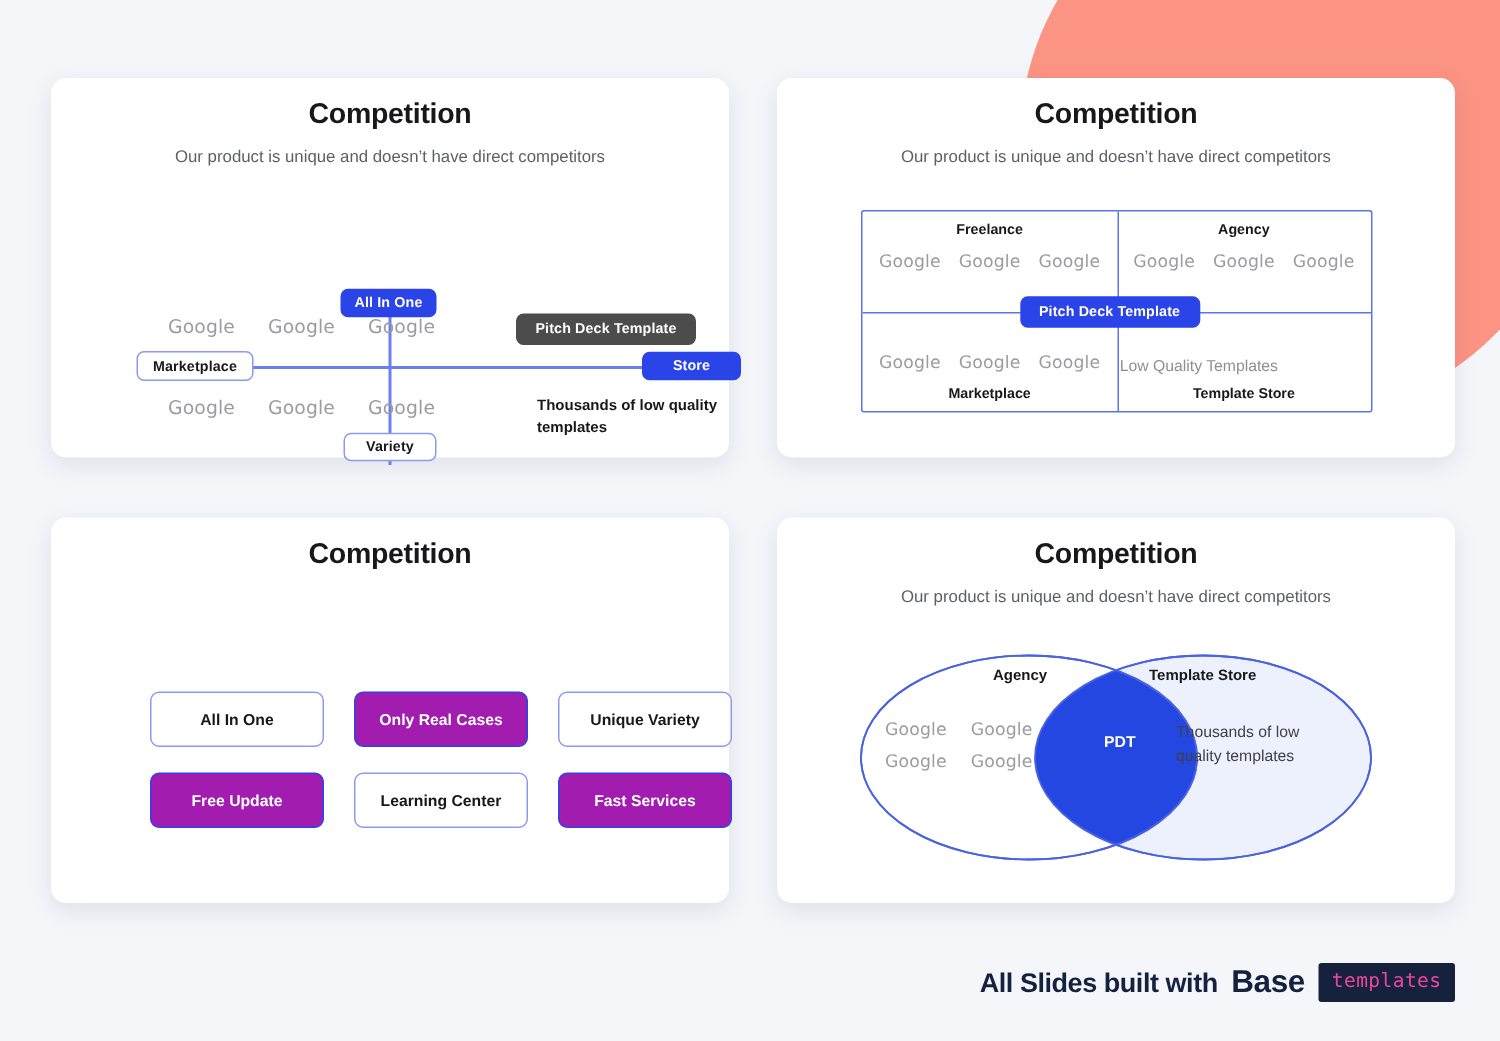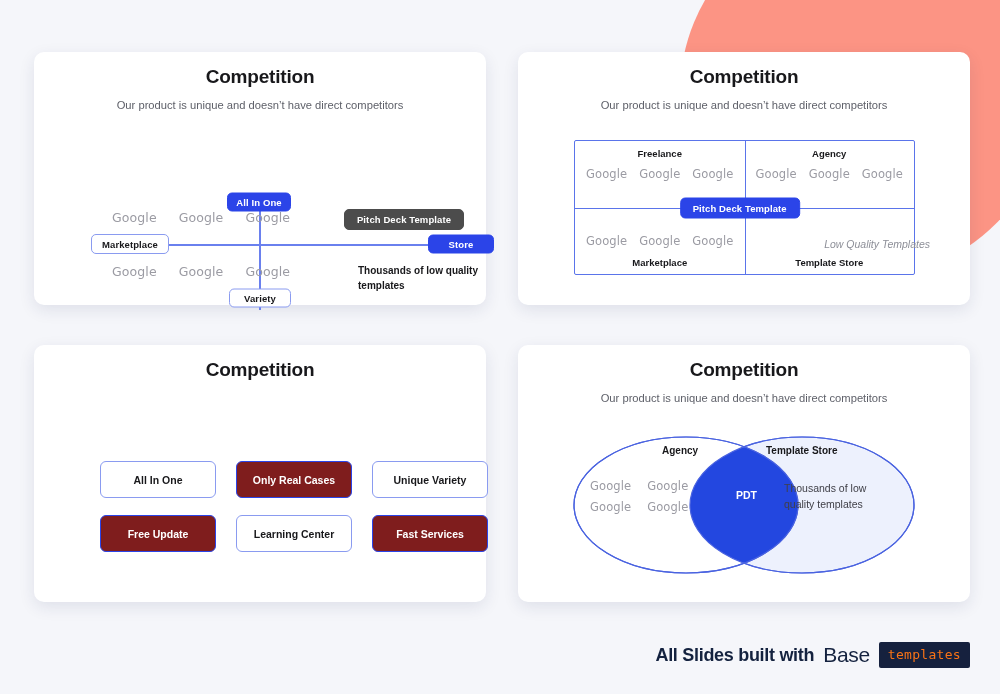--- a/index.html
+++ b/index.html
@@ -136,22 +136,22 @@
   .matrix .cell-foot {
     position: absolute; bottom: 6px; left: 0; width: 100%;
     text-align: center; font-size: 9.5px; font-weight: bold; color: #18181b;
   }
   .matrix .cell-logos {
     position: absolute; top: 26px; left: 0; width: 100%;
     display: flex; justify-content: center; gap: 12px;
   }
   .matrix .cell-logos .google { font-size: 11.5px; }
   .matrix .cell-note {
-    position: absolute; top: 30px; left: 16px; width: 100%;
-    text-align: right; font-size: 10.5px; color: #8d8f98; font-style: italic;
+    position: absolute; top: 30px; left: 2px; width: 100%;
+    text-align: left; font-size: 10.5px; color: #8d8f98;
   }
   .matrix .m-pdt {
     position: absolute; left: 50%; top: 50%;
     transform: translate(-54%, -50%);
     width: 120px; height: 21px;
     z-index: 3;
   }
 
   
   .adv-grid {
@@ -163,21 +163,21 @@
   }
   .adv-btn {
     height: 37px;
     font-size: 10.5px;
     font-weight: bold;
     border-radius: 6px;
     display: flex; align-items: center; justify-content: center;
     white-space: nowrap;
   }
   .adv-w { background: #ffffff; color: #18181b; border: 1.3px solid #8a9bf0; }
-  .adv-b { background: #7f1d1d; color: #ffffff; border: 1.3px solid #2b44e8; }
+  .adv-b { background: #a21caf; color: #ffffff; border: 1.3px solid #2b44e8; }
 
   
   .venn { position: absolute; left: 0; top: 72px; width: 452px; height: 180px; }
   .venn svg { display: block; }
   .venn-label {
     position: absolute; font-size: 10px; font-weight: bold; color: #18181b;
     white-space: nowrap;
   }
   .venn-agency { left: 144px; top: 28px; }
   .venn-store  { left: 248px; top: 28px; }
@@ -200,25 +200,25 @@
     position: absolute;
     right: 30px; bottom: 26px;
     display: flex; align-items: center; gap: 9px;
     z-index: 3;
   }
   .footer-text {
     font-size: 18px; font-weight: bold; color: #14223f;
     letter-spacing: -0.3px;
   }
   .footer-base {
-    font-size: 21px; font-weight: normal; color: #14223f;
+    font-size: 21px; font-weight: bold; color: #14223f;
     letter-spacing: -0.3px;
   }
   .footer-badge {
-    background: #16213e; color: #f97316;
+    background: #16213e; color: #ec4899;
     font-family: "DejaVu Sans Mono", monospace;
     font-size: 13px;
     padding: 5px 9px 6px 9px;
     border-radius: 2px;
     letter-spacing: 0.3px;
   }
 </style>
 </head>
 <body>
 

